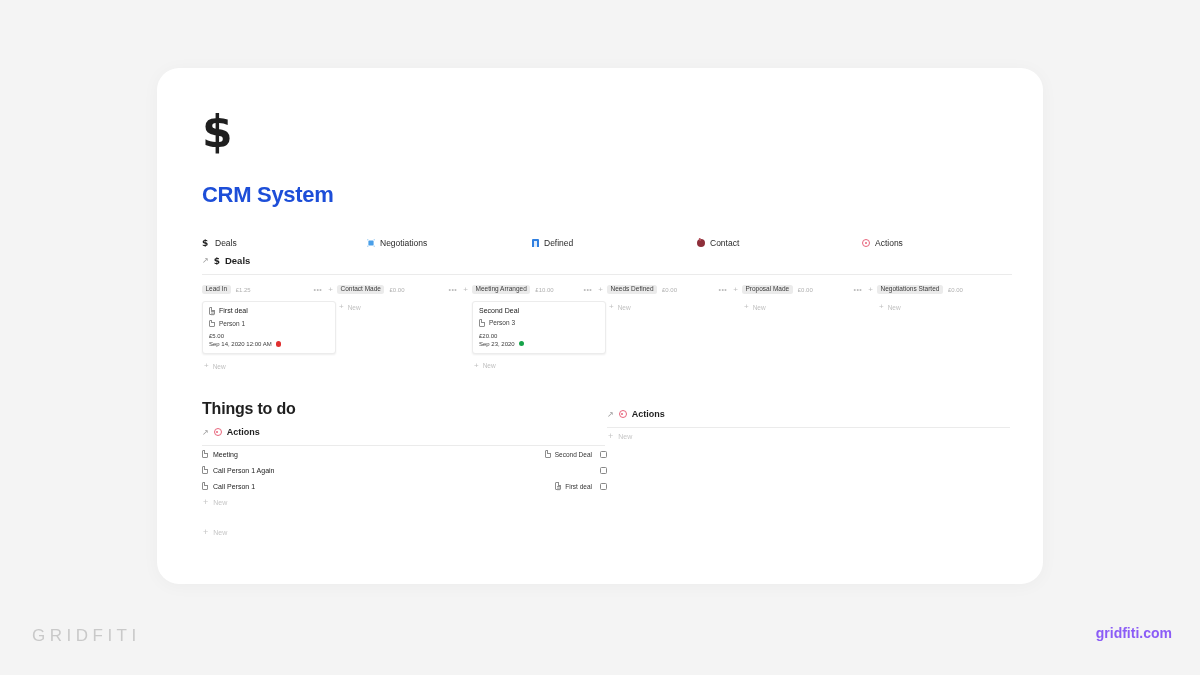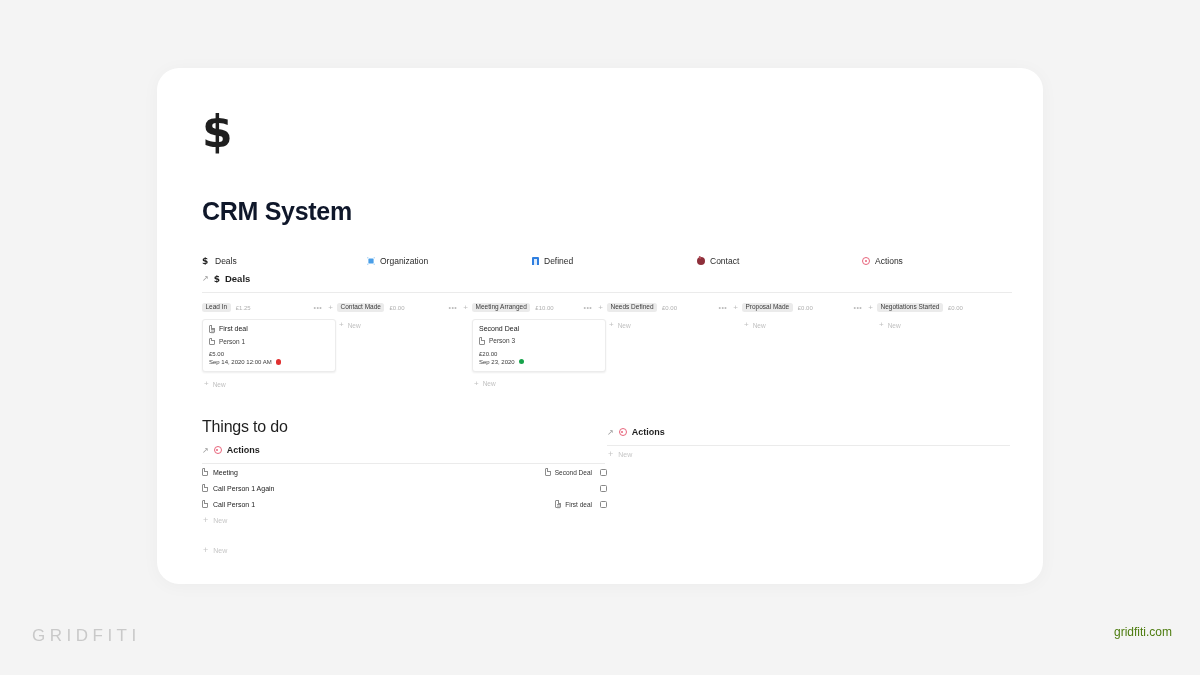--- a/index.html
+++ b/index.html
@@ -23,22 +23,22 @@
   }
   .inner { position: absolute; left: 45px; top: 42px; width: 810px; }
 
   
   .page-icon {
     font-size: 44px; font-weight: bold; color: #1f1f1f;
     line-height: 1; letter-spacing: 0;
     font-family: "DejaVu Sans", sans-serif;
   }
   .page-title {
-    margin-top: 43px;
-    font-size: 25px; font-weight: bold; color: #0f172a;
+    margin-top: 28px;
+    font-size: 22px; font-weight: bold; color: #1d4ed8;
     letter-spacing: -0.3px;
   }
 
   
   .tabrow {
     margin-top: 30px;
     display: flex;
     align-items: center;
   }
   .tablink {
@@ -151,21 +151,21 @@
   }
   .knew {
     display:flex; align-items:center; gap:4px;
     font-size: 6.5px; color: #c0c0c0; margin-top: 8px; padding-left: 2px;
   }
   .knew .pl { font-size: 8px; line-height: 1; }
 
   
   .sec-wrap { display: flex; margin-top: 30px; }
   .sec { width: 406px; }
-  .sec-title { font-size: 16px; font-weight: normal; color: #1f1f1f; letter-spacing: -0.2px; }
+  .sec-title { font-size: 16px; font-weight: bold; color: #1f1f1f; letter-spacing: -0.2px; }
   .sec-db {
     margin-top: 9px; display:flex; align-items:center; gap:5px;
     font-size: 9px; font-weight: bold; color: #1f1f1f;
   }
   .sec-hr { height:1px; background:#ebebeb; margin-top: 8px; width: 403px; }
 
   .trow {
     display:flex; align-items:center; height: 16px;
     font-size: 7px; color: #222;
   }
@@ -183,21 +183,21 @@
   .tnew .pl { font-size: 9px; line-height:1; }
   .tnew.gap { margin-top: 14px; }
 
   
   .wm-left {
     position:absolute; left: 32px; top: 626px;
     font-size: 17px; letter-spacing: 4.5px; color: #c9c9c9; font-weight: 400;
   }
   .wm-right {
     position:absolute; right: 28px; top: 625px;
-    font-size: 12px; color: #4d7c0f; font-weight: 400;
+    font-size: 14px; color: #8b5cf6; font-weight: 700;
   }
 </style>
 </head>
 <body>
 
 <div class="stage">
 
   <div class="panel">
     <div class="inner">
 
@@ -207,21 +207,21 @@
 
       <div class="tabrow">
 
         <div class="tablink w1">
           <span class="ic ic-dollar">$</span>
           <span>Deals</span>
         </div>
 
         <div class="tablink w1">
           <span class="ic ic-org"></span>
-          <span>Organization</span>
+          <span>Negotiations</span>
         </div>
 
         <div class="tablink w1">
           <span class="ic ic-contact"></span>
           <span>Defined</span>
         </div>
 
         <div class="tablink w1">
           <span class="ic ic-prod"></span>
           <span>Contact</span>

